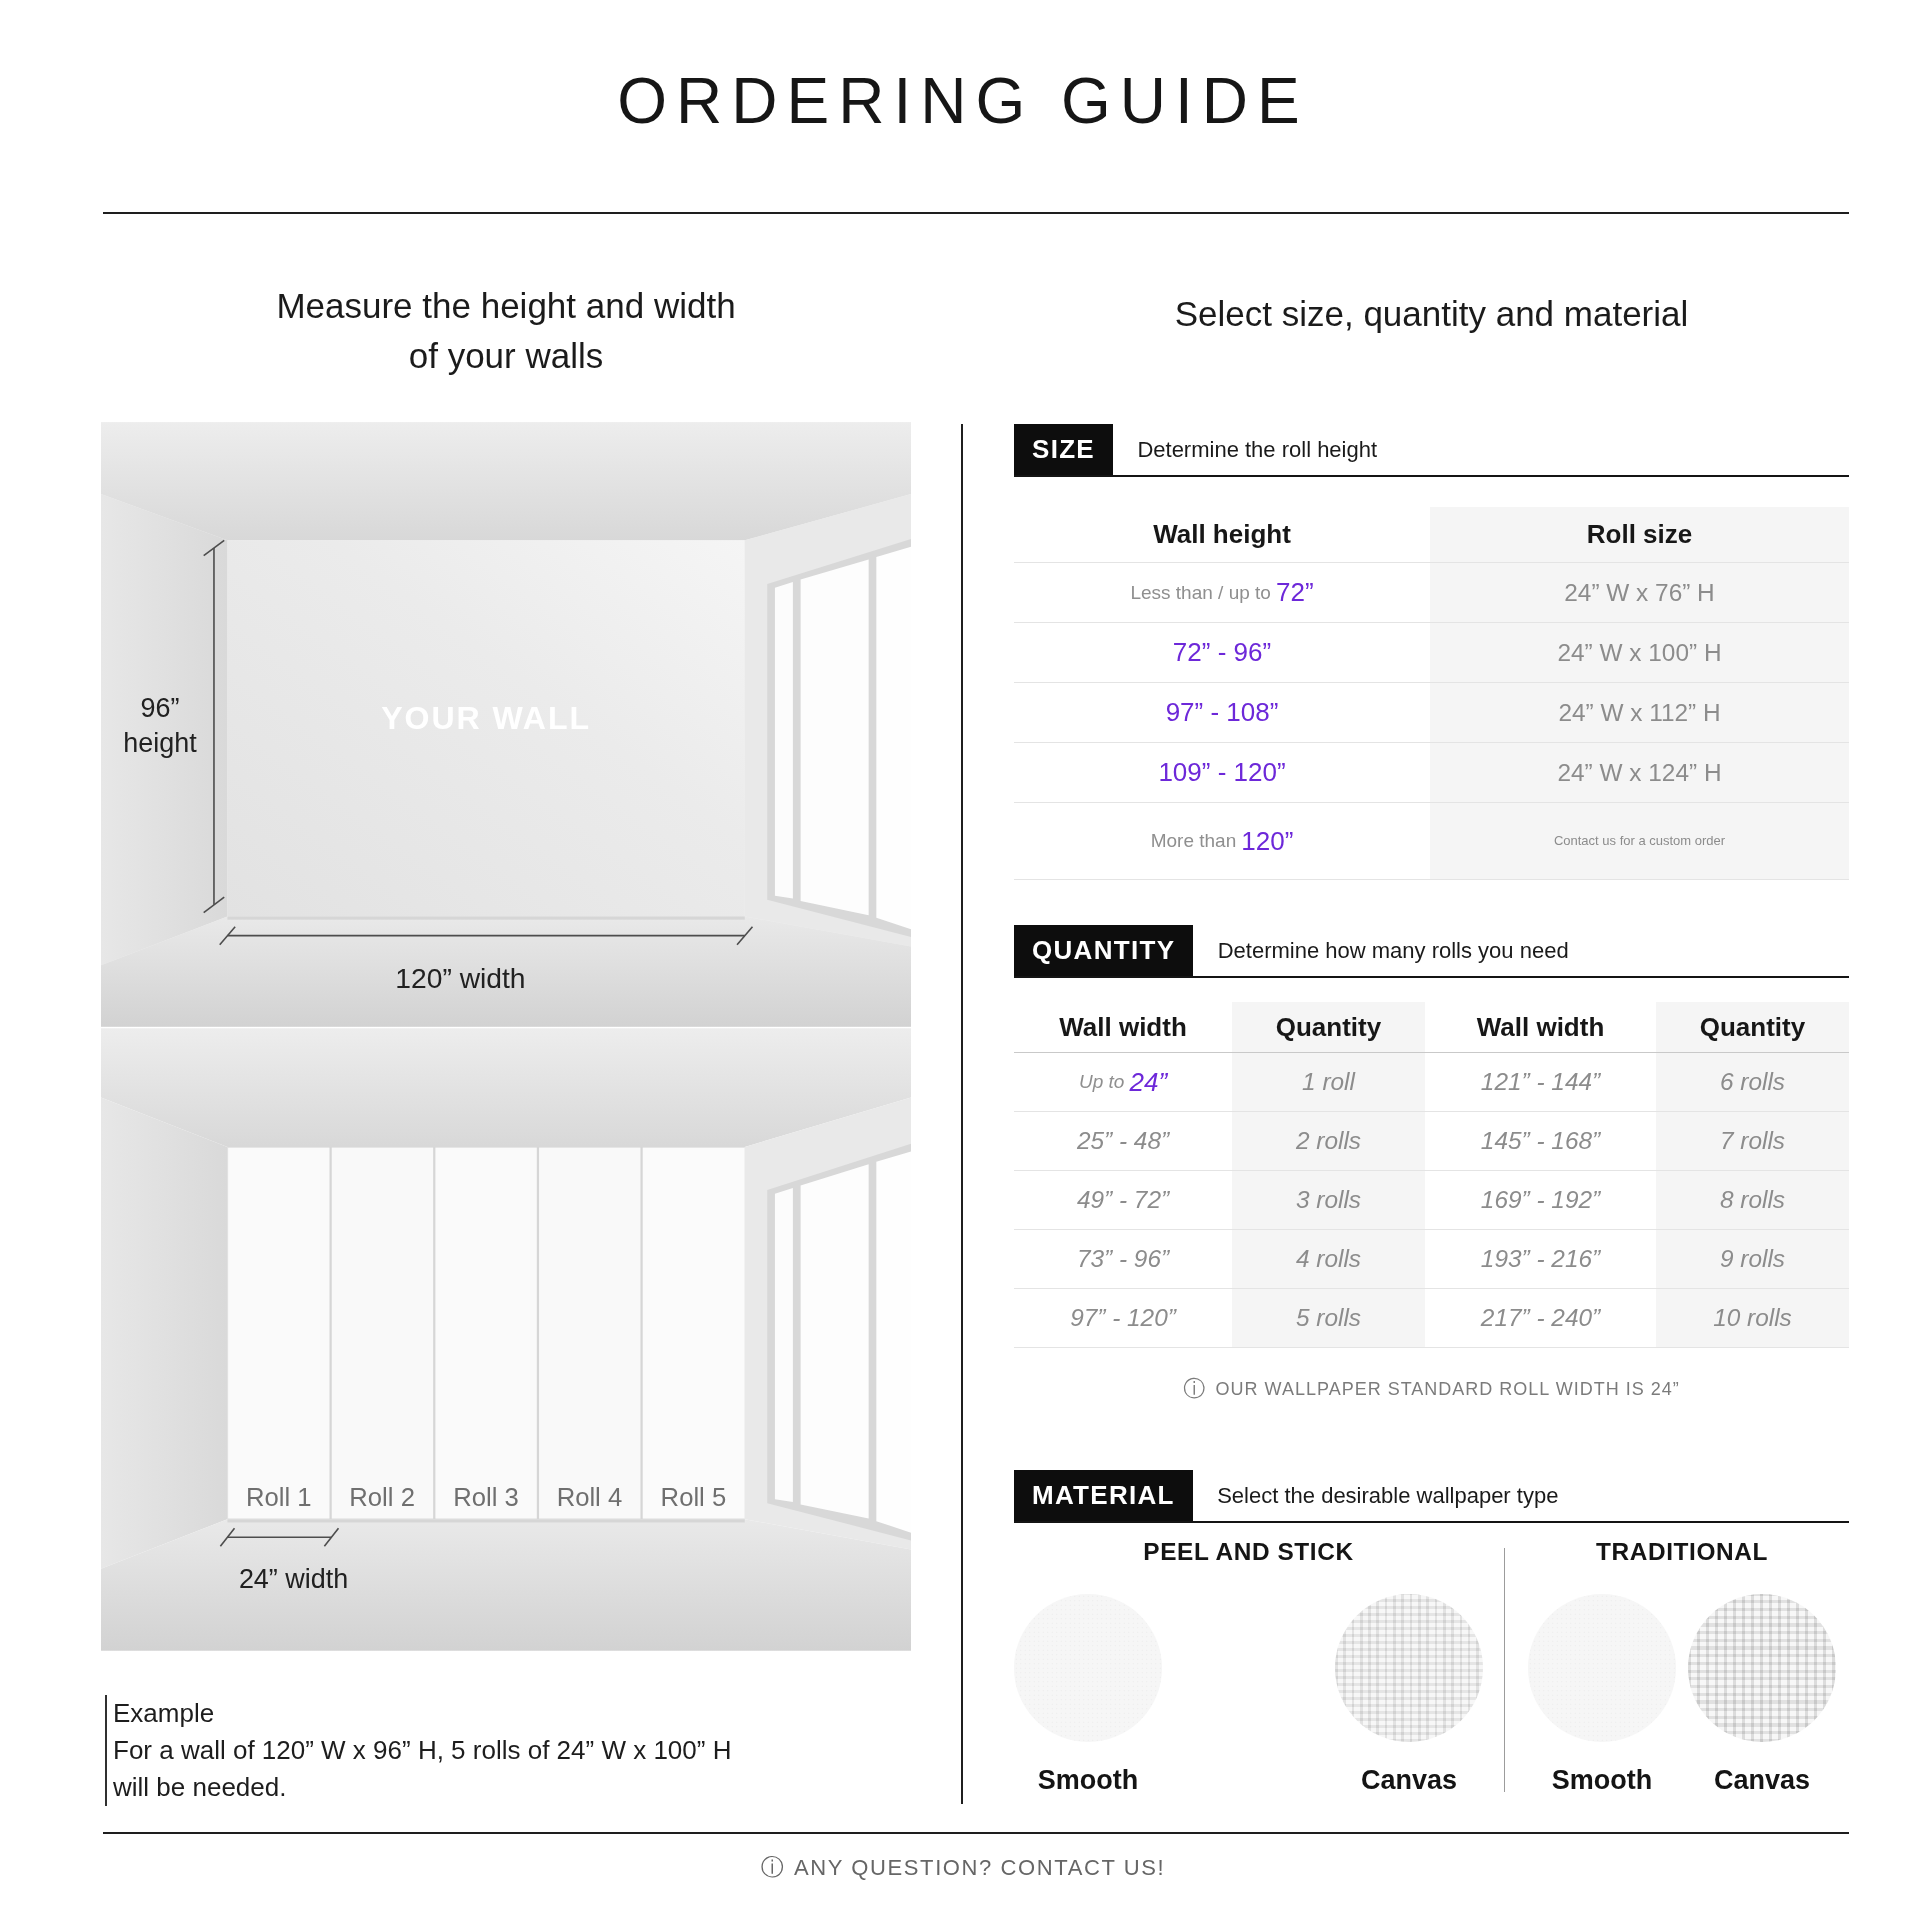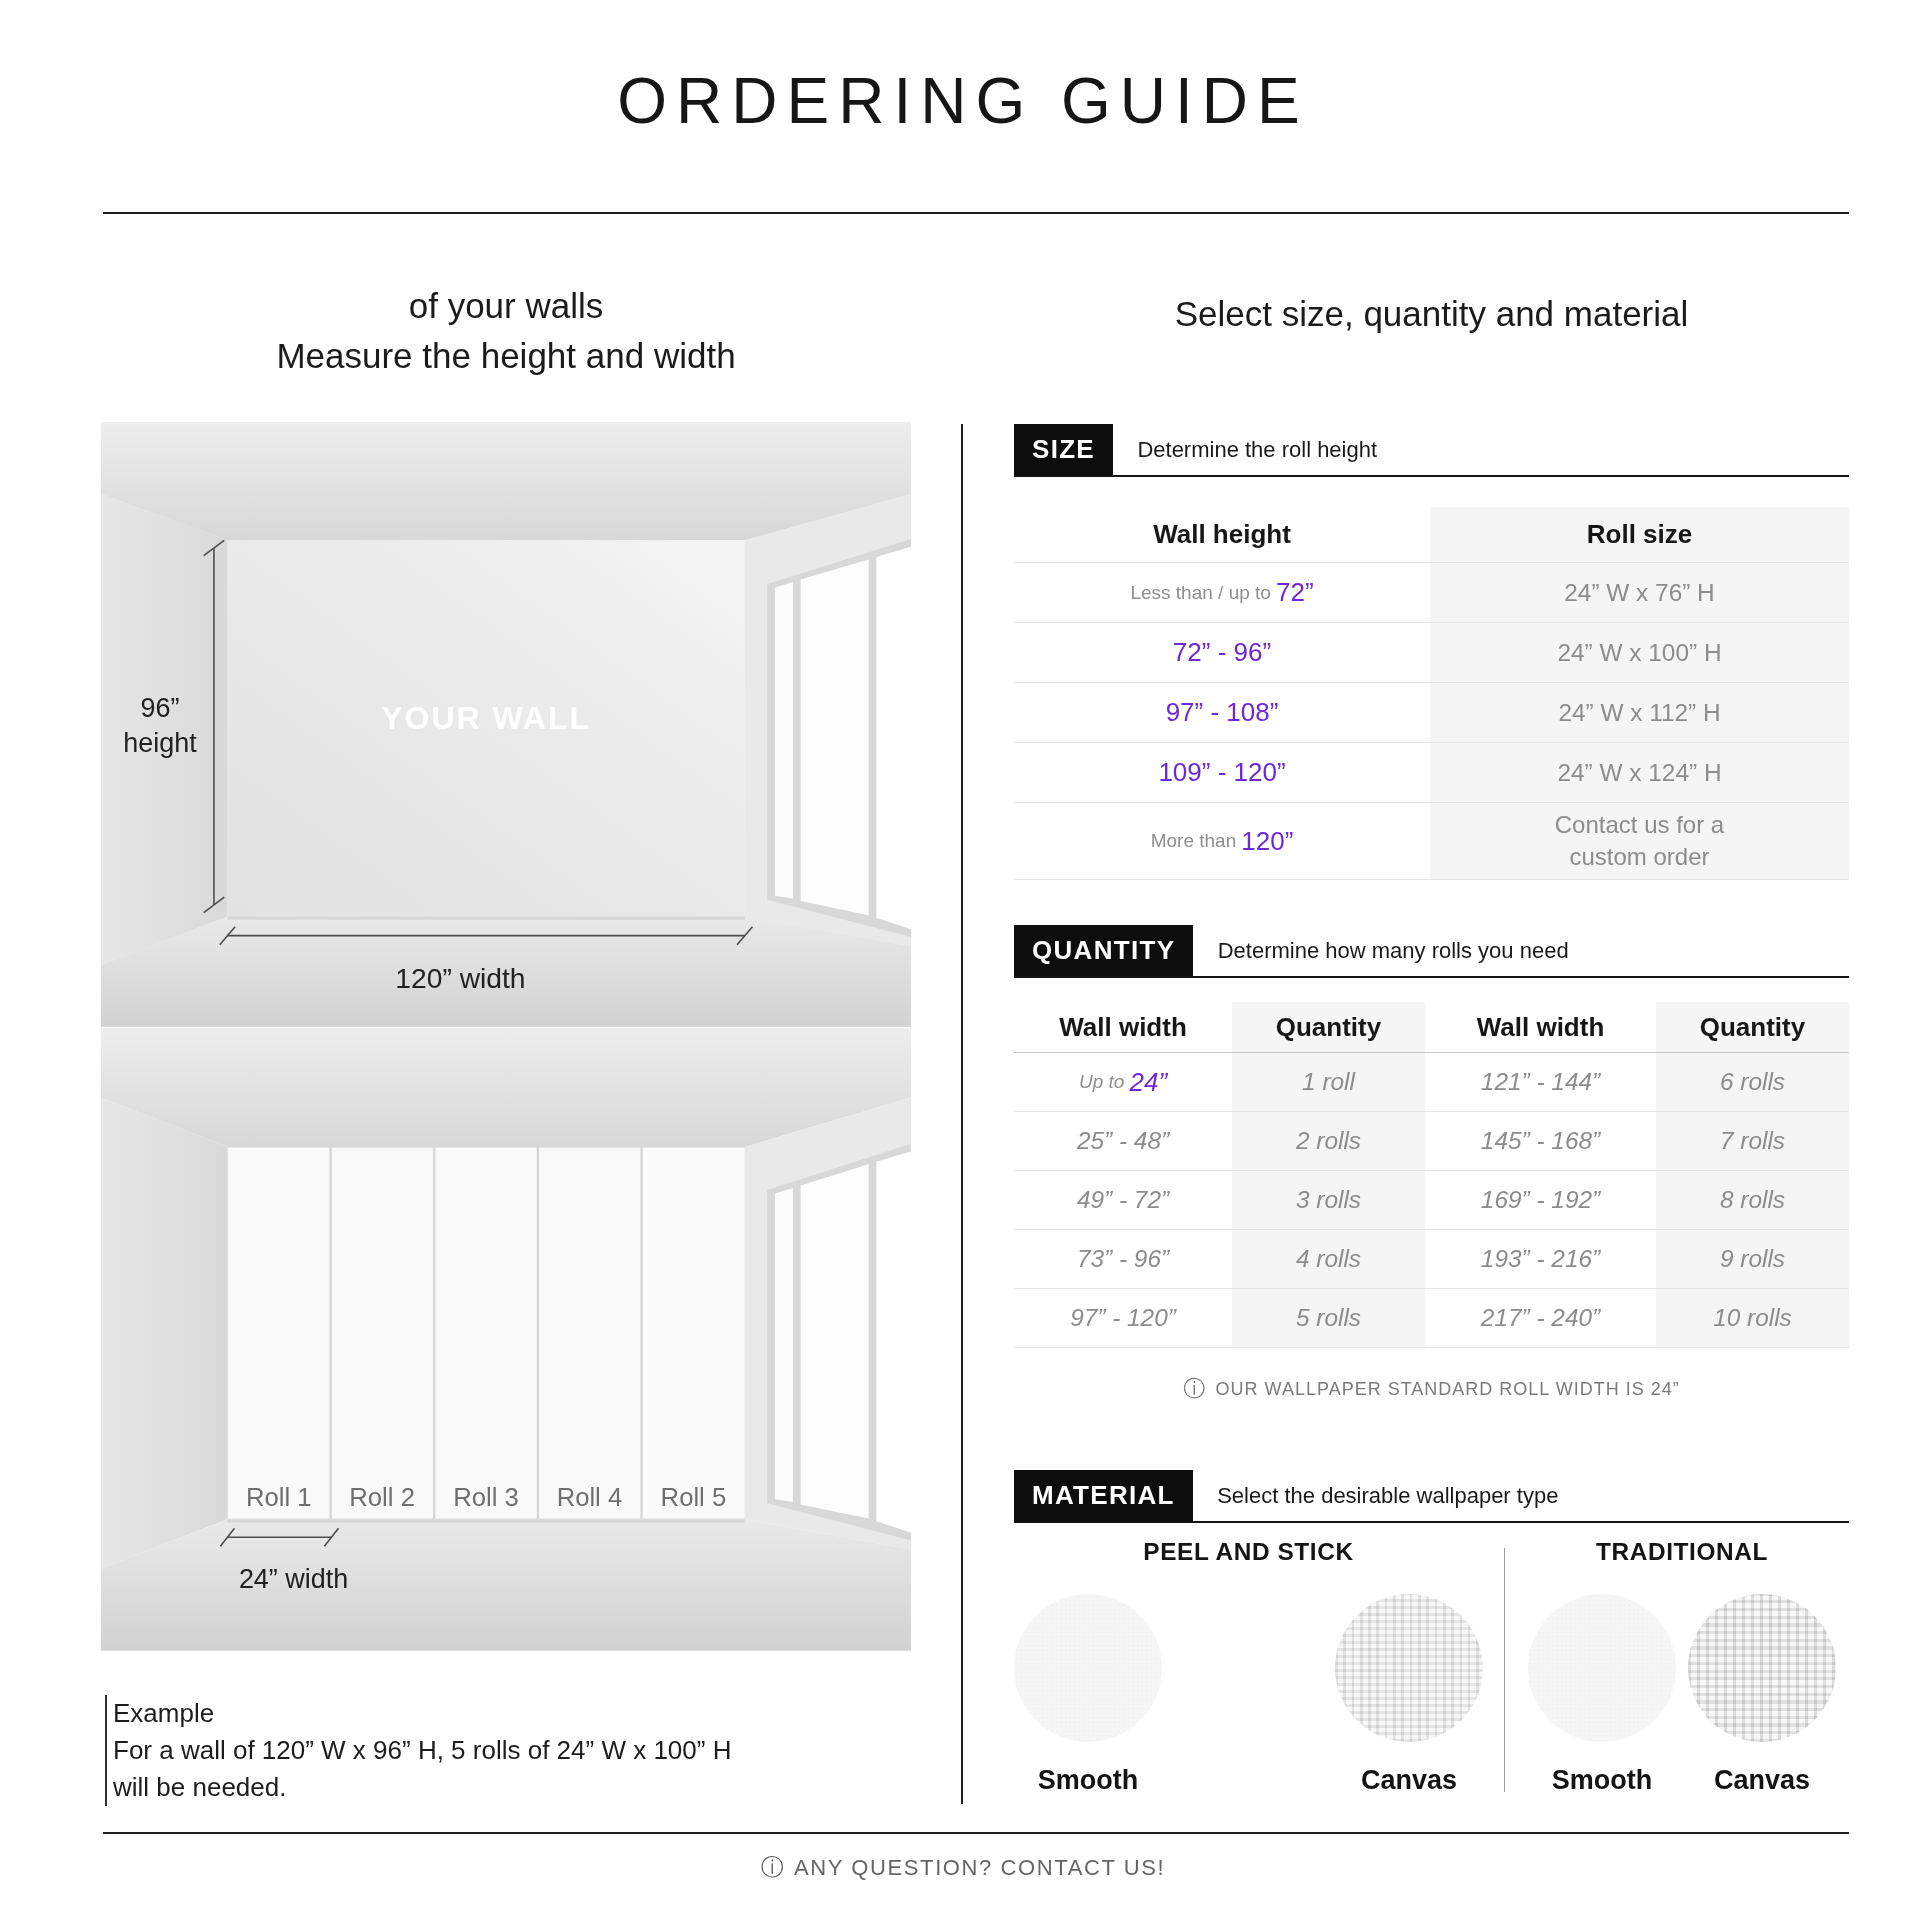--- a/index.html
+++ b/index.html
@@ -36,21 +36,21 @@
   .qty-tbl{top:1002px;width:835px;grid-template-columns:218px 193px 231px 193px;}
   .cell{display:flex;align-items:center;justify-content:center;text-align:center;}
   .th{height:55px;font-size:26px;font-weight:700;color:#171717;}
   .qty-tbl .th{height:50px;border-bottom:1.3px solid #c9c9c9;}
   .td{height:59px;font-size:24.4px;color:#8c8c8c;border-top:0.6px solid #e4e4e4;}
   .qty-tbl .td{height:58px;border-top:none;border-bottom:0.6px solid #e4e4e4;font-style:italic;}
   .size-tbl .td.tall{height:76px;border-bottom:0.6px solid #e4e4e4;}
   .shade{background:#f5f5f5;}
   .pre{font-size:19px;color:#8f8f8f;margin-right:5.1px;}
   .val{font-size:26px;color:#6d28d9;}
-  .small-cell{font-size:24px;line-height:1.35;max-width:205px;margin:0 auto;}
+  .small-cell{font-size:13px;line-height:1.35;max-width:205px;margin:0 auto;}
 
   .qty-note{position:absolute;left:1014px;top:1374px;width:835px;display:flex;align-items:center;
             justify-content:center;gap:10.3px;color:#7b7b7b;}
   .qty-note .note-icon{font-size:22px;}
   .qty-note .note-text{font-size:18px;letter-spacing:1px;}
 
   .mat-area{position:absolute;left:1014px;top:1538px;width:835px;height:282px;}
   .mat-group{position:absolute;top:0;}
   .mat-group-1{left:0;width:469px;}
   .mat-group-2{left:514px;width:308px;}
@@ -81,22 +81,22 @@
 </head>
 <body>
 
 <div class="page">
 
   <div class="page-title">ORDERING GUIDE</div>
   <div class="title-rule"></div>
   <div class="col-divider"></div>
 
   <div class="left-heading">
+    <div>Measure the height and width</div>
     <div>of your walls</div>
-    <div>Measure the height and width</div>
   </div>
 
   <div class="room room1">
     <svg width="810" height="605" viewBox="0 0 1262 942">
       <defs>
         <linearGradient id="gCeil" x1="0" y1="0" x2="0" y2="1">
           <stop offset="0" stop-color="#ededed"></stop>
             <stop offset="1" stop-color="#d8d8d8"></stop>
         </linearGradient>
         <linearGradient id="gWall" x1="0" y1="1" x2="1" y2="0">

